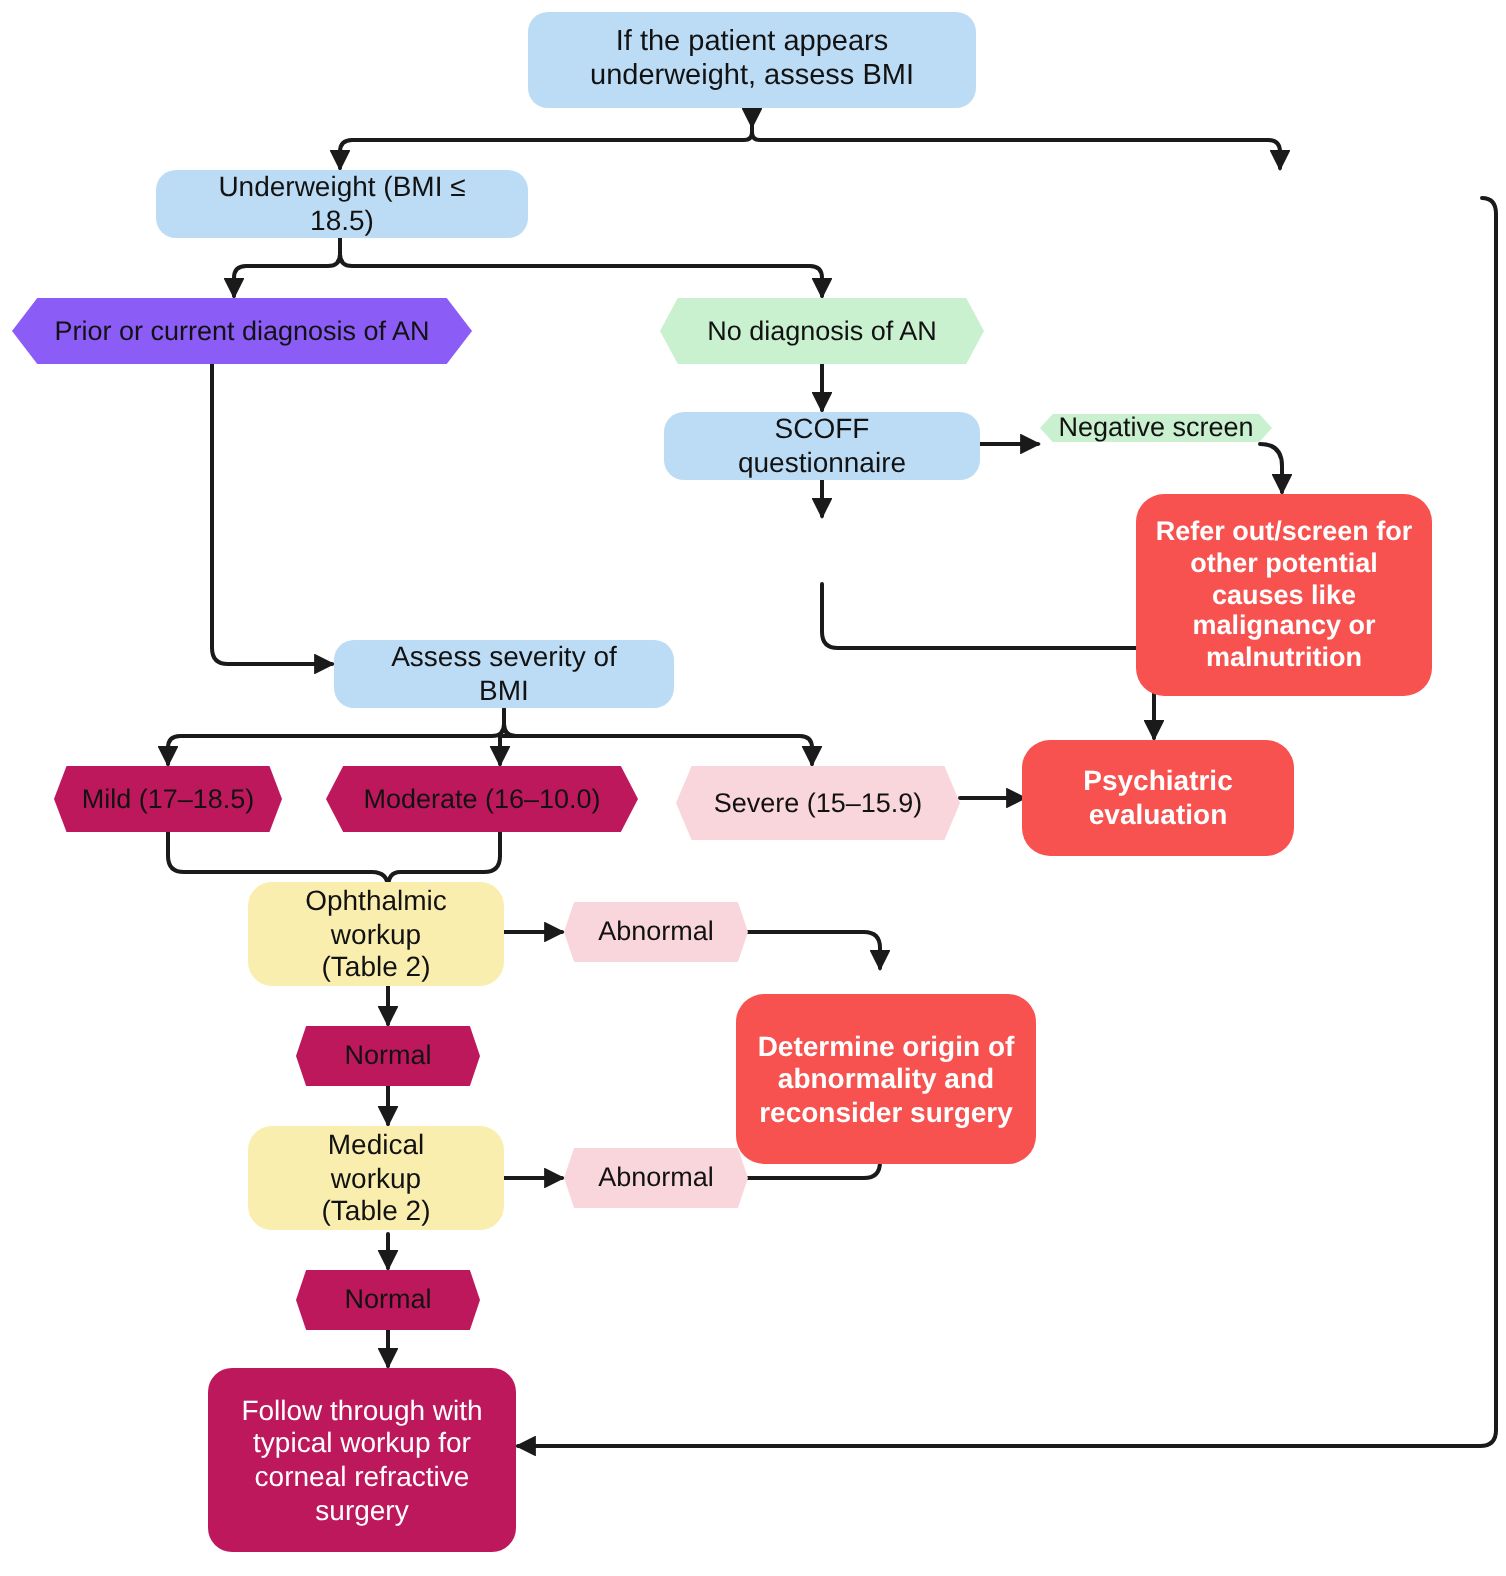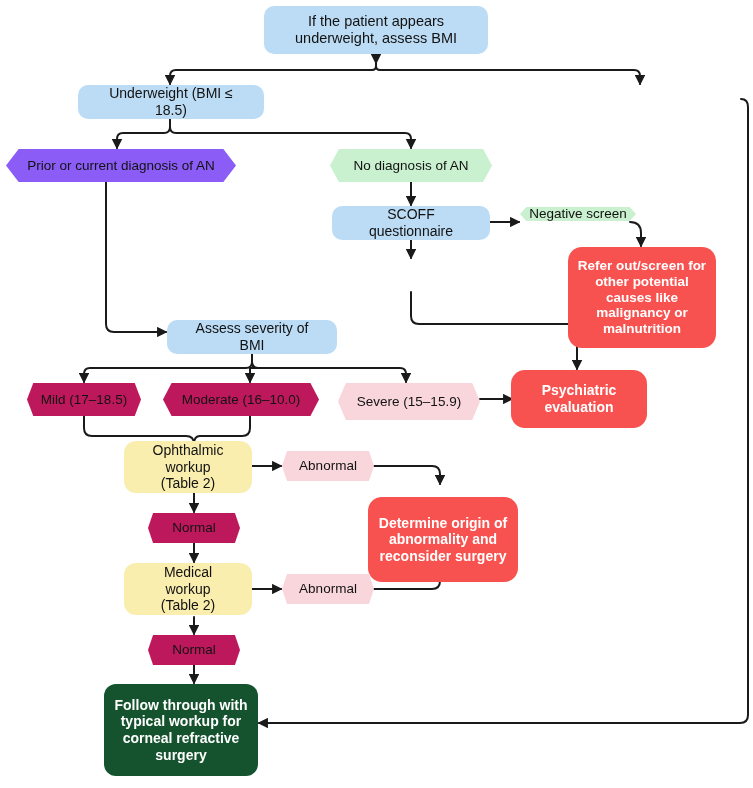--- a/index.html
+++ b/index.html
@@ -8,21 +8,21 @@
   svg.edges{position:absolute;left:0;top:0;width:753px;height:788px;pointer-events:none;}
 
   .node{position:absolute;box-sizing:border-box;display:flex;align-items:center;
         justify-content:center;text-align:center;line-height:1.18;color:#121212;}
 
   
   .rect{border-radius:10px;padding:6px 22px;}
   .blue{background:#bcdcf5;}
   .yellow{background:#faeeaf;border-radius:12px;}
   .solidred{background:#f7524f;color:#ffffff;font-weight:bold;border-radius:14px;}
-  .solidgreen{background:#14532d;color:#ffffff;font-weight:bold;border-radius:12px;}
+  .solidgreen{background:#be185d;color:#ffffff;font-weight:normal;border-radius:12px;}
 
   
   .hex{clip-path:polygon(5.5% 0,94.5% 0,100% 50%,94.5% 100%,5.5% 100%,0 50%);}
   .hex.pink{background:#8b5cf6;}
   .hex.lightpink{background:#f9d5dc;}
   .hex.green{background:#c9f0cf;}
   .hex.mintgreen{background:#be185d;}
 </style>
 </head>
 <body>

